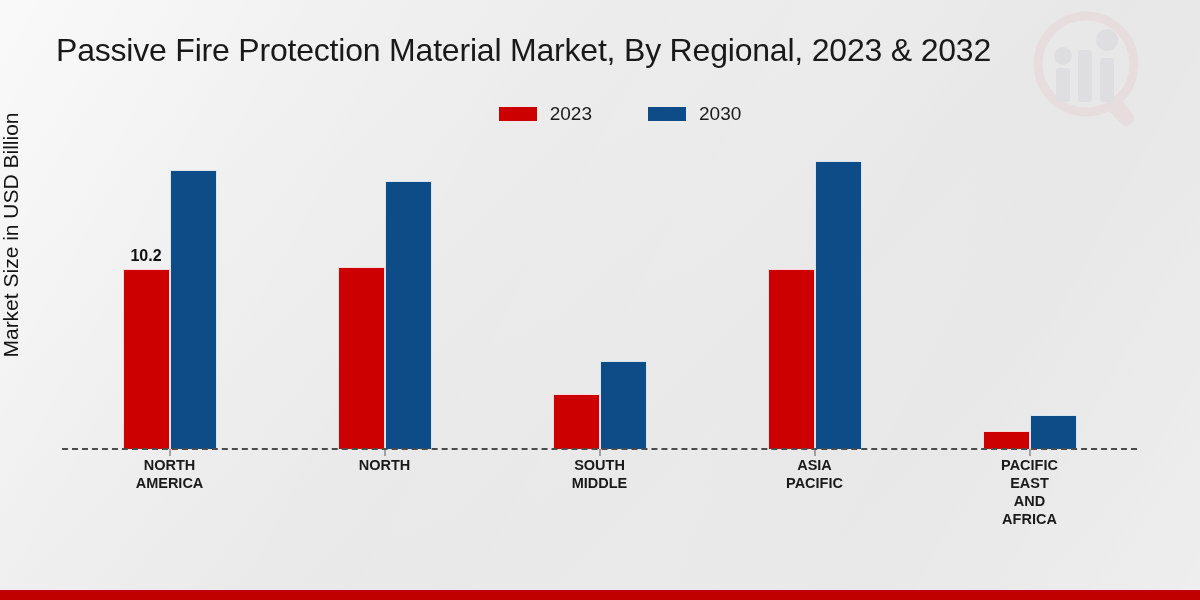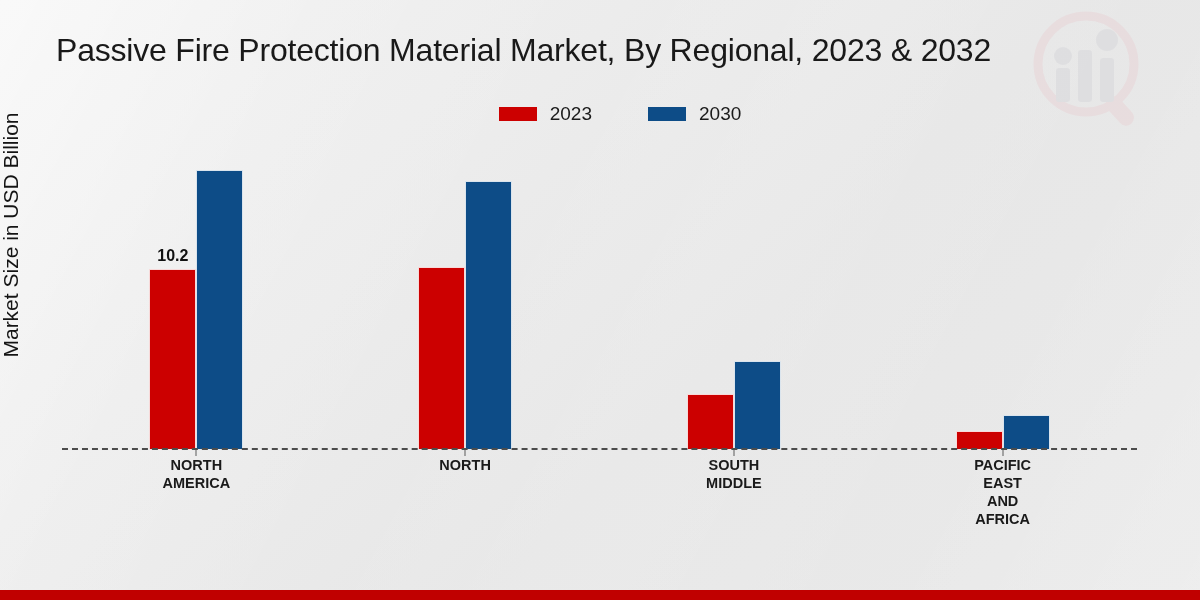--- a/index.html
+++ b/index.html
@@ -265,20 +265,29 @@
           <div class="bars">
             <div class="bar series-2023" title="2023: 3.1" style="height: 54.7371px; background: rgb(204, 0, 0);"></div>
             <div class="bar series-2032" title="2032: 5" style="height: 88.2857px; background: rgb(13, 76, 135);"></div>
           </div>
           <span class="tick"></span>
           <div class="cat-label">SOUTH
 MIDDLE</div>
         </div>
         <div class="bar-group">
           <div class="bars">
+            <div class="bar series-2023" title="2023: 10.2" style="height: 180.103px; background: rgb(204, 0, 0);"></div>
+            <div class="bar series-2032" title="2032: 16.3" style="height: 287.811px; background: rgb(13, 76, 135);"></div>
+          </div>
+          <span class="tick"></span>
+          <div class="cat-label">ASIA
+PACIFIC</div>
+        </div>
+        <div class="bar-group">
+          <div class="bars">
             <div class="bar series-2023" title="2023: 1" style="height: 17.6571px; background: rgb(204, 0, 0);"></div>
             <div class="bar series-2032" title="2032: 1.9" style="height: 33.5486px; background: rgb(13, 76, 135);"></div>
           </div>
           <span class="tick"></span>
           <div class="cat-label">PACIFIC
 EAST
 AND
 AFRICA</div>
         </div>
       </div>

